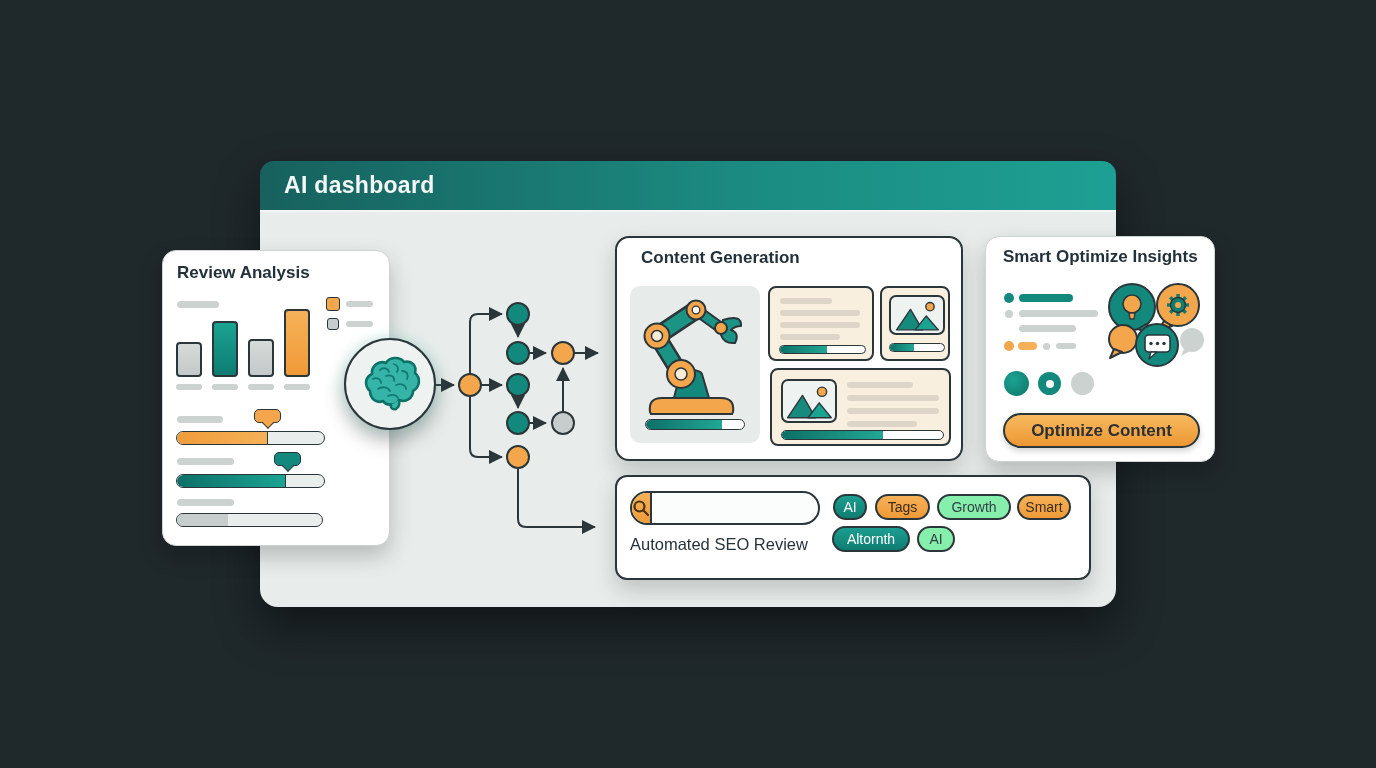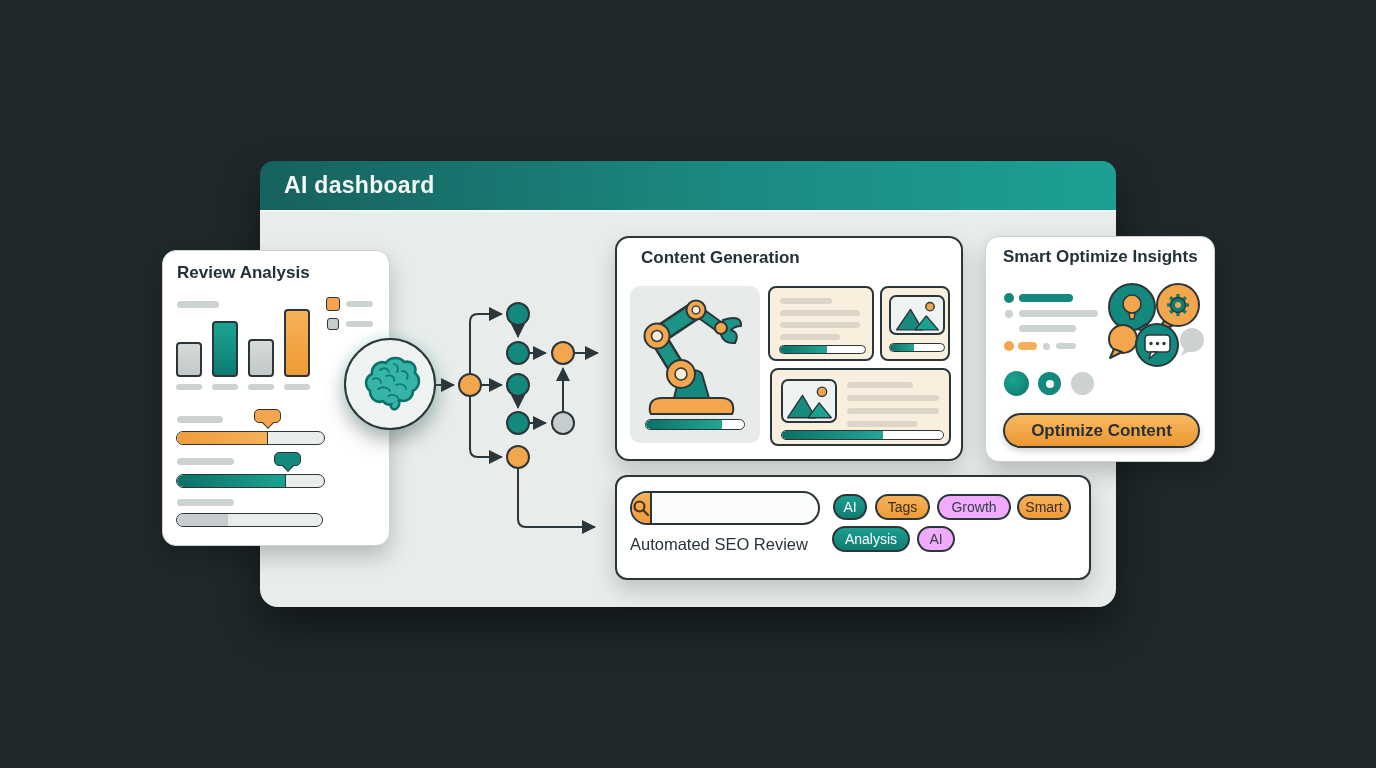--- a/index.html
+++ b/index.html
@@ -88,21 +88,21 @@
   .search-left { width:34px; height:100%; background:linear-gradient(180deg,#f6b158,#ef9c3a);
                  border-right:2px solid #2b363b; display:flex; align-items:center; justify-content:center; }
   .search-input { flex:1; border:none; outline:none; background:transparent;
                   font:14px "Liberation Sans",sans-serif; padding:0 10px; color:#22313a; }
   .seo-label { position:absolute; left:13px; top:58px; font-size:16.5px; font-weight:500; color:#27333a; }
   .tag { position:absolute; border:2px solid #2b363b; border-radius:14px; height:26px;
          display:flex; align-items:center; justify-content:center;
          font-size:14px; font-weight:400; cursor:pointer; }
   .tag.teal { background:linear-gradient(180deg,#1b9e90,#0f7d72); color:#ffffff; }
   .tag.orange { background:linear-gradient(180deg,#f6b158,#f09a37); color:#3b2d1b; }
-  .tag.gray { background:#f0abfc; color:#333f46; }
+  .tag.gray { background:#86efac; color:#333f46; }
 </style>
 </head>
 <body>
 
 <div class="stage">
 
   <div class="dashboard">
     <div class="dash-header">
       <span class="dash-title">AI dashboard</span>
     </div>
@@ -339,17 +339,17 @@
         </svg>
       </span>
       <input class="search-input" type="text" placeholder="" style="">
     </div>
     <span class="seo-label">Automated SEO Review</span>
 
     <span class="tag teal" style="left:216px; top:17px; width:34px;">AI</span>
     <span class="tag orange" style="left:258px; top:17px; width:55px;">Tags</span>
     <span class="tag gray" style="left:320px; top:17px; width:74px;">Growth</span>
     <span class="tag orange" style="left:400px; top:17px; width:54px;">Smart</span>
-    <span class="tag teal" style="left:215px; top:49px; width:78px;">Analysis</span>
+    <span class="tag teal" style="left:215px; top:49px; width:78px;">Altornth</span>
     <span class="tag gray" style="left:300px; top:49px; width:38px;">AI</span>
   </div>
 
 </div>
 
 </body></html>

